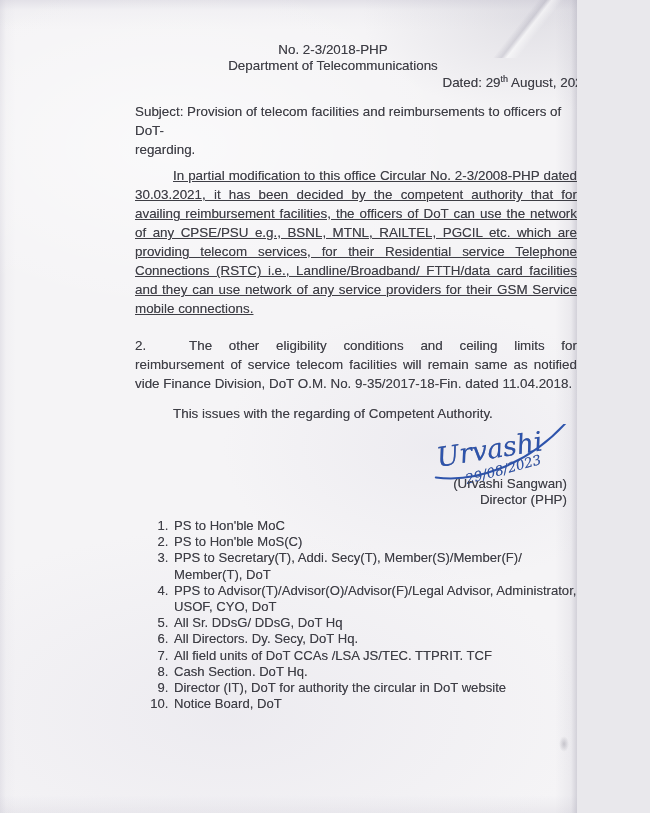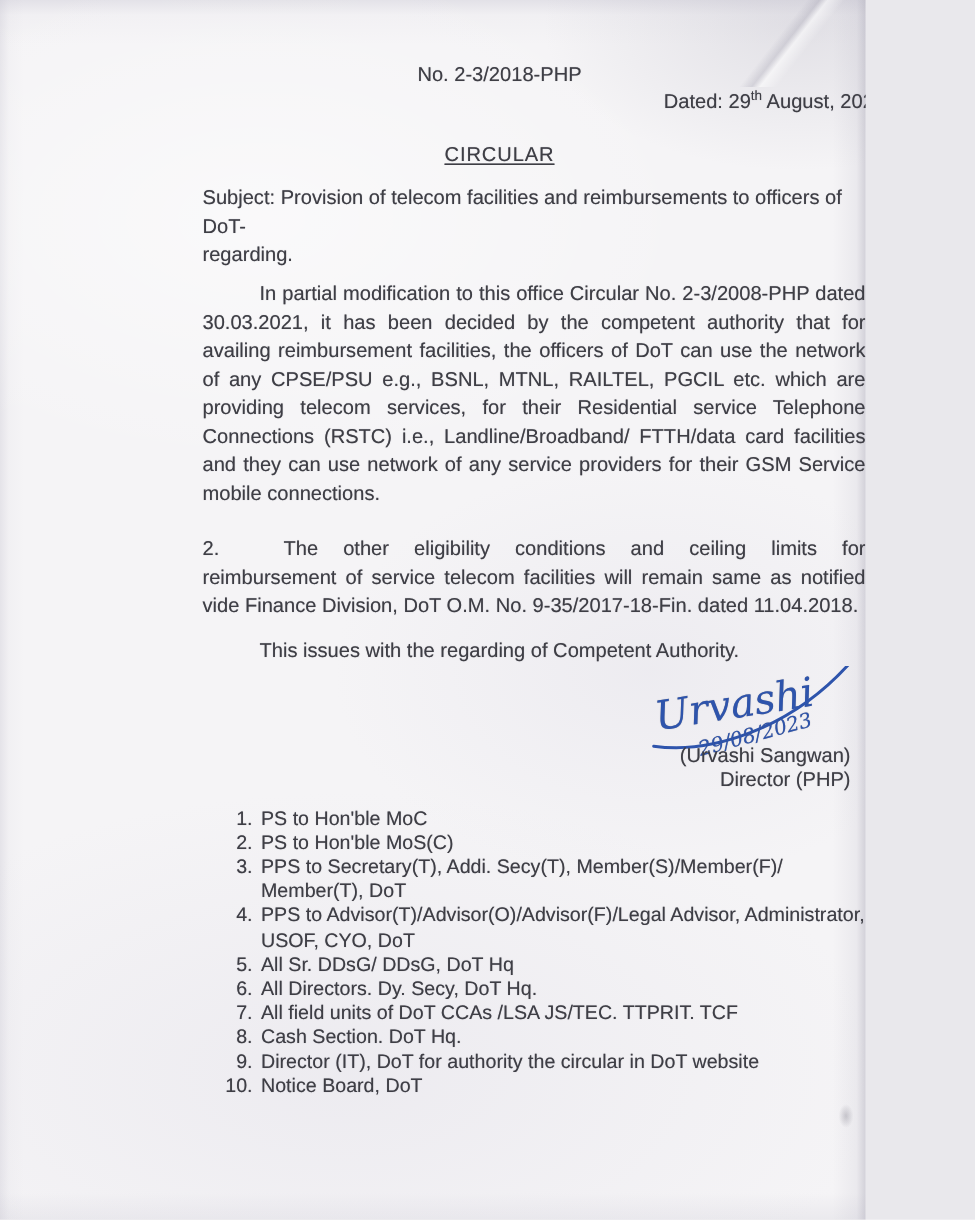--- a/index.html
+++ b/index.html
@@ -35,21 +35,21 @@
     font-size:13.4px;line-height:19px;
     text-shadow:0 0 0.5px rgba(62,62,72,0.55);
   }
   .hdr{width:396px;text-align:center;line-height:15.5px;}
   .dated{text-align:right;margin-right:-13px;}
   .dated sup{font-size:9px;vertical-align:super;line-height:0;}
   .circular{margin-top:16px;width:396px;text-align:center;letter-spacing:0.6px;}
   .circular span{text-decoration:underline;text-underline-offset:2px;}
   .subject{margin-top:10px;}
   .para{margin-top:7px;text-align:justify;}
-  .p1{text-indent:38px;}
+  .p1{text-indent:38px;text-decoration:underline;}
   .p2{margin-top:18px;}
   .p2 .num{display:inline-block;width:54px;text-indent:0;}
   .approval{margin-top:11px;text-indent:38px;}
   .sig-block{margin-top:1px;text-align:right;line-height:16px;}
   .sig-scribble{display:block;margin-left:auto;margin-right:-16px;margin-bottom:-14px;}
   .sig-name{padding-right:10px;}
   .sig-desig{padding-right:10px;}
   .copy-label{margin-top:15px;}
   ol.copy-list{
     margin:10px 0 0 0;padding-left:37px;width:415px;
@@ -61,25 +61,25 @@
 <body>
 
 <div class="page">
   <div class="crease"></div>
   <div class="smudge"></div>
 
   <div class="content">
 
     <div class="hdr">
       <div>No. 2-3/2018-PHP</div>
+      <div>Department of Telecommunications</div>
     </div>
 
     <div class="dated"><span>Dated: 29</span><sup>th</sup><span> August, 2023</span></div>
 
-    <div class="circular"><span>CIRCULAR</span></div>
 
     <div class="subject">
       <div>Subject:  Provision of telecom facilities and reimbursements to officers of DoT-</div>
       <div>regarding.</div>
     </div>
 
     <div class="para p1">In partial modification to this office Circular No. 2-3/2008-PHP dated 30.03.2021, it has been decided by the competent authority that for availing reimbursement facilities, the officers of DoT can use the network of any CPSE/PSU e.g., BSNL, MTNL, RAILTEL, PGCIL etc. which are providing telecom services, for their Residential service Telephone Connections (RSTC) i.e., Landline/Broadband/ FTTH/data card facilities and they can use network of any service providers for their GSM Service mobile connections.</div>
 
     <div class="para p2"><span class="num">2.</span><span>The other eligibility conditions and ceiling limits for reimbursement of service telecom facilities will remain same as notified vide Finance Division, DoT O.M. No. 9-35/2017-18-Fin. dated 11.04.2018.</span></div>
 

